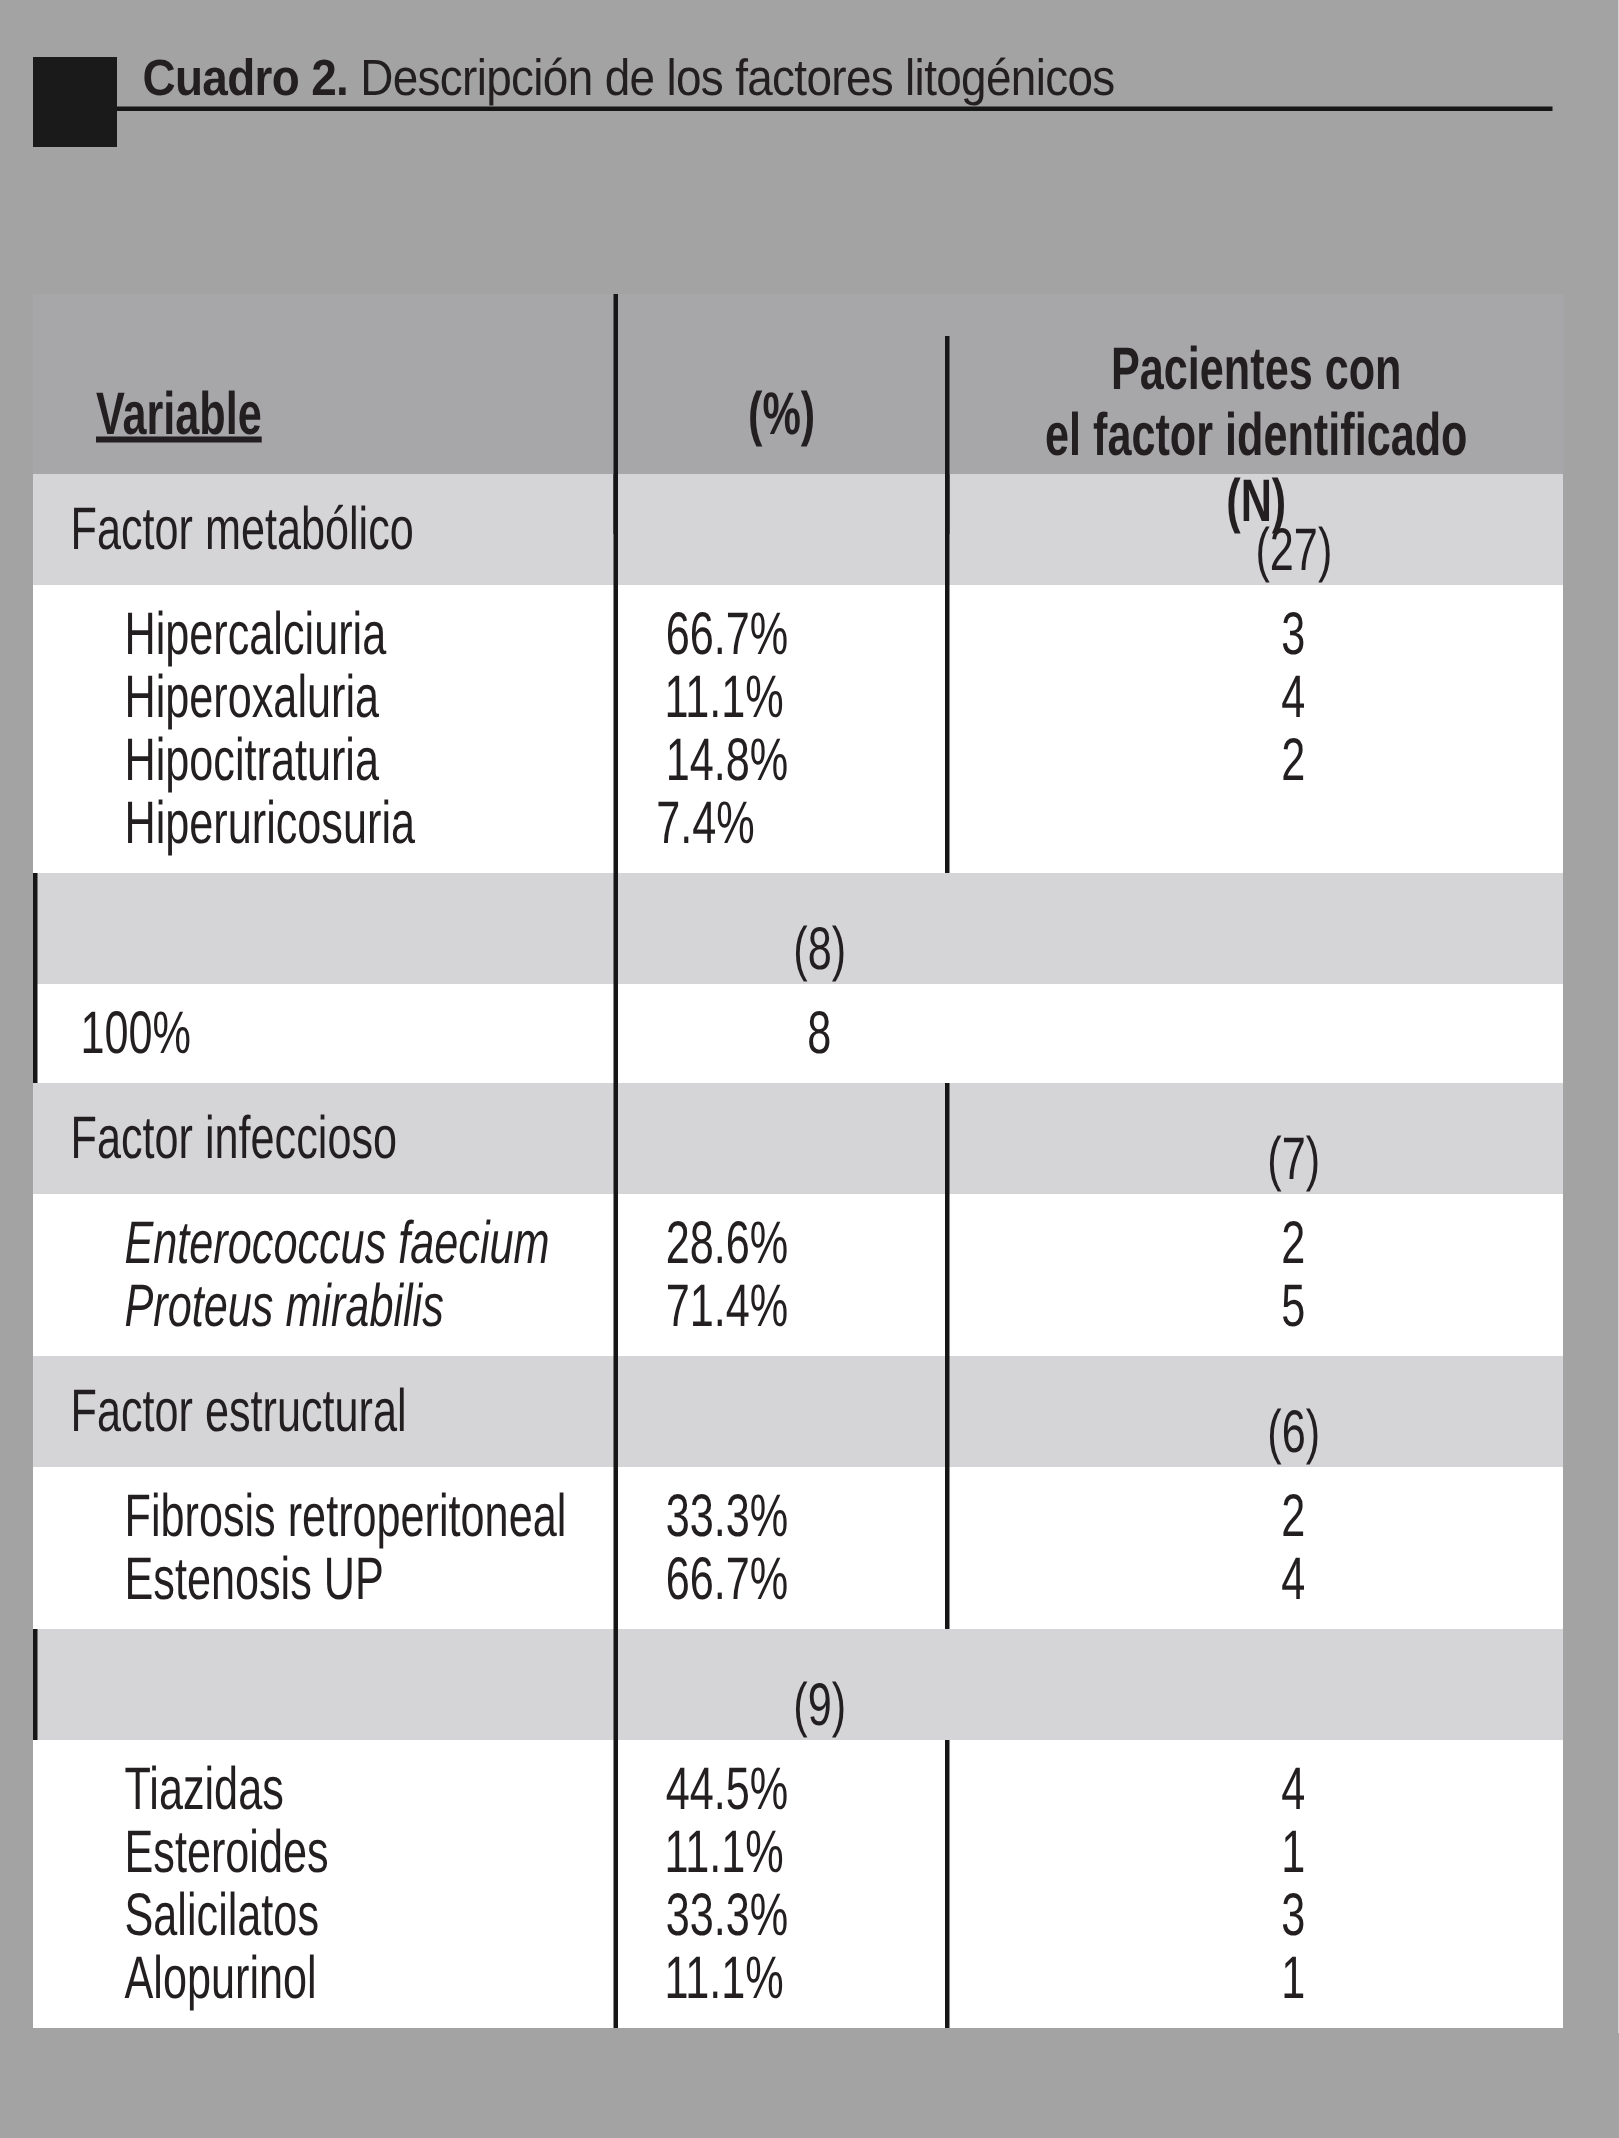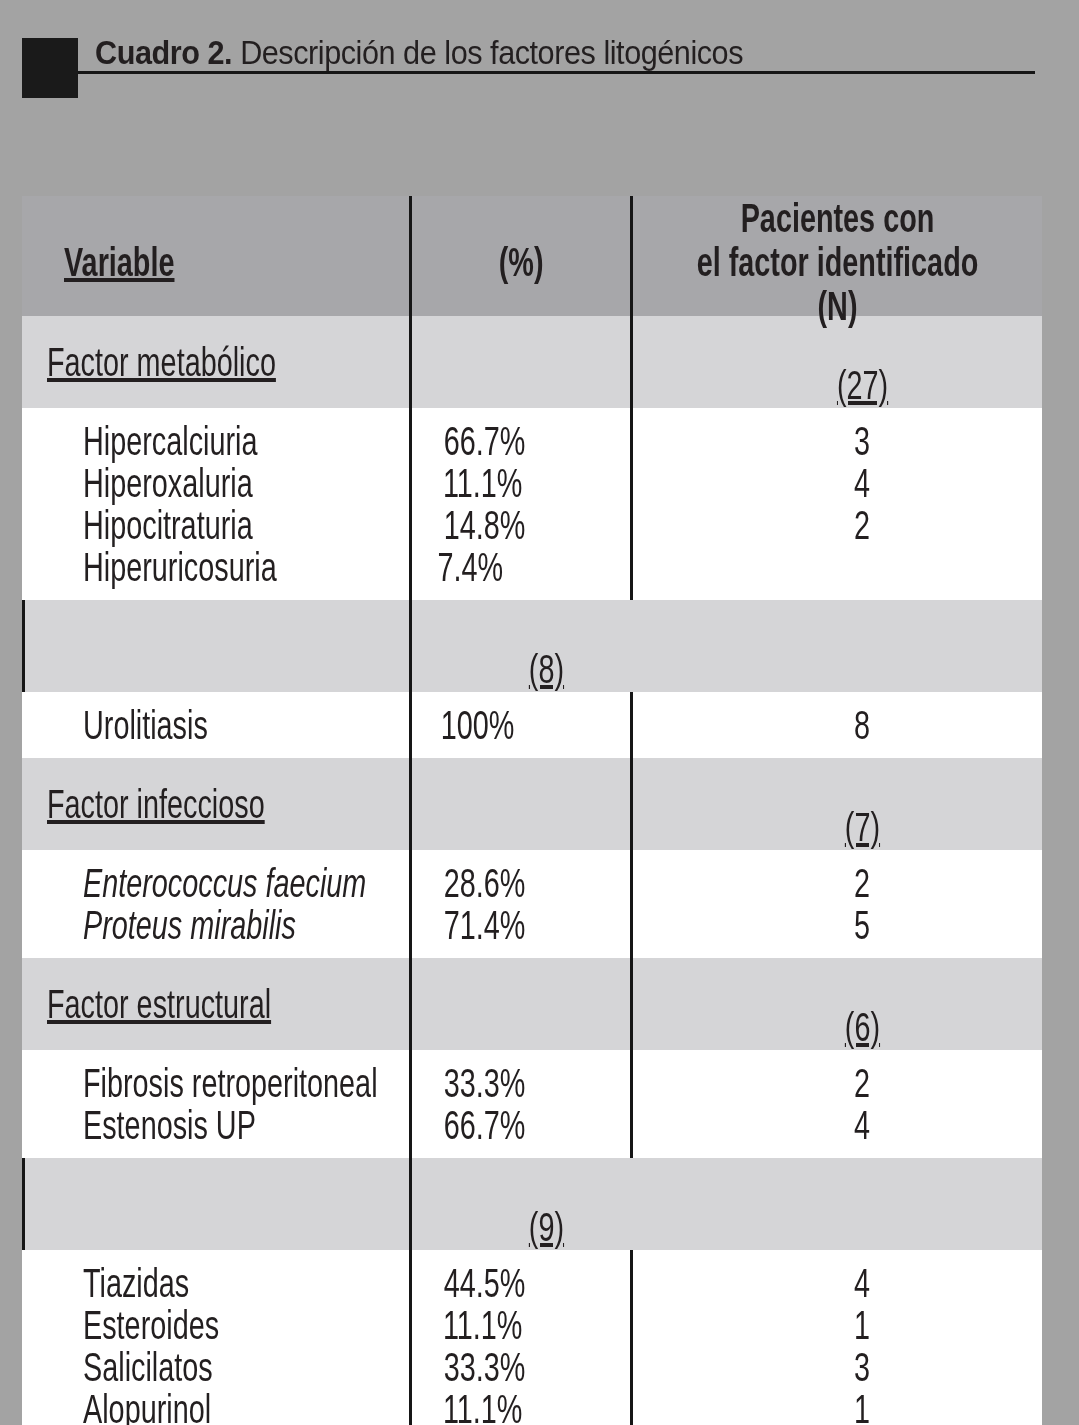--- a/index.html
+++ b/index.html
@@ -41,25 +41,25 @@
   .o-left .txt{transform-origin:left center;}
   .o-right .txt{transform-origin:right center;}
   .o-center .txt{transform-origin:center center;}
   .italic{font-style:italic;}
 
   
   .header-row{background:var(--header-bg);height:120px;font-weight:bold;}
   .header-row .cell{display:flex;align-items:center;}
   .header-row .c1{padding-left:42px;text-decoration:underline;}
   .header-row .c2{justify-content:center;}
-  .header-row .c3{justify-content:center;}
+  .header-row .c3{justify-content:center;margin-top:28px;}
   .header-row .c3 .txt{white-space:pre-line;text-align:center;line-height:44px;}
 
   
-  .cat-row{background:var(--category-bg);height:92px;text-decoration:underline;}
+  .cat-row{background:var(--category-bg);height:74px;}
   .cat-row .c1{display:flex;align-items:center;padding-left:25px;}
   .cat-row .c3{display:flex;align-items:flex-end;justify-content:center;padding-left:50px;}
 
   
   .items-row{background:#ffffff;}
   .items-row .cell{padding-top:12px;padding-bottom:12px;}
   .line{height:42px;line-height:42px;}
   .c1 .line{padding-left:61px;}
   .c2 .line{padding-right:63px;}
   .c3 .line{text-align:center;padding-left:50px;}
@@ -119,23 +119,20 @@
             <div class="line"><span class="txt">2</span></div>
           </div>
         </div>
         <div class="row cat-row">
           <div class="cell c2"></div>
           <div class="cell c3 o-center">
             <span class="txt">(8)</span>
           </div>
         </div>
         <div class="row items-row">
-          <div class="cell c1 o-left">
-            <div class="line"><span class="txt">Urolitiasis</span></div>
-          </div>
           <div class="cell c2 o-right">
             <div class="line"><span class="txt">100%</span></div>
           </div>
           <div class="cell c3 o-center">
             <div class="line"><span class="txt">8</span></div>
           </div>
         </div>
         <div class="row cat-row">
           <div class="cell c1 o-left">
             <span class="txt">Factor infeccioso</span>

